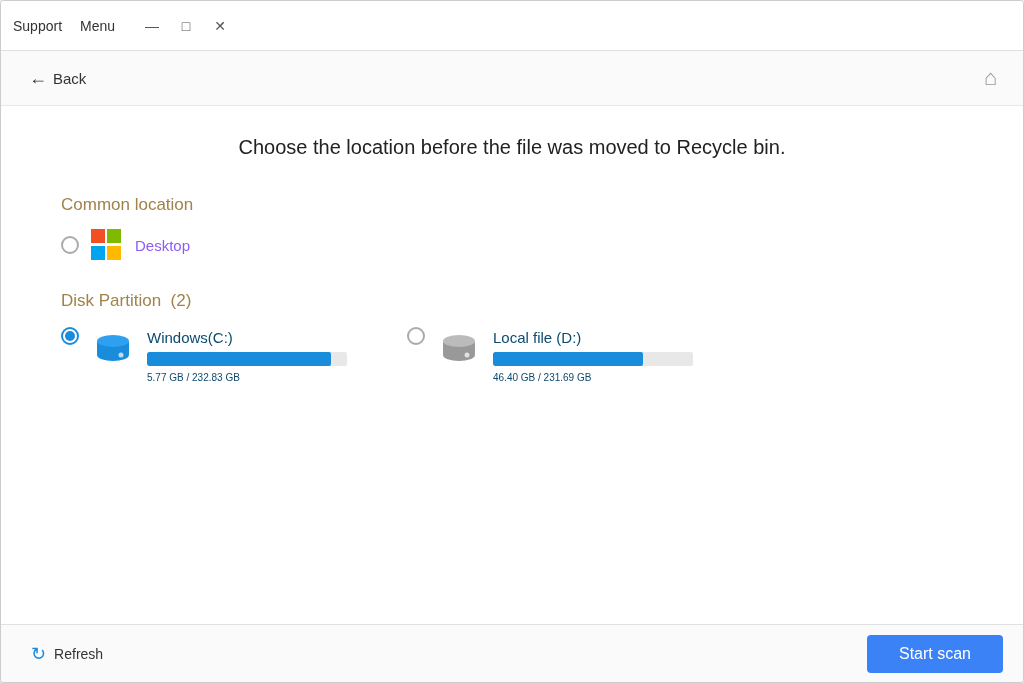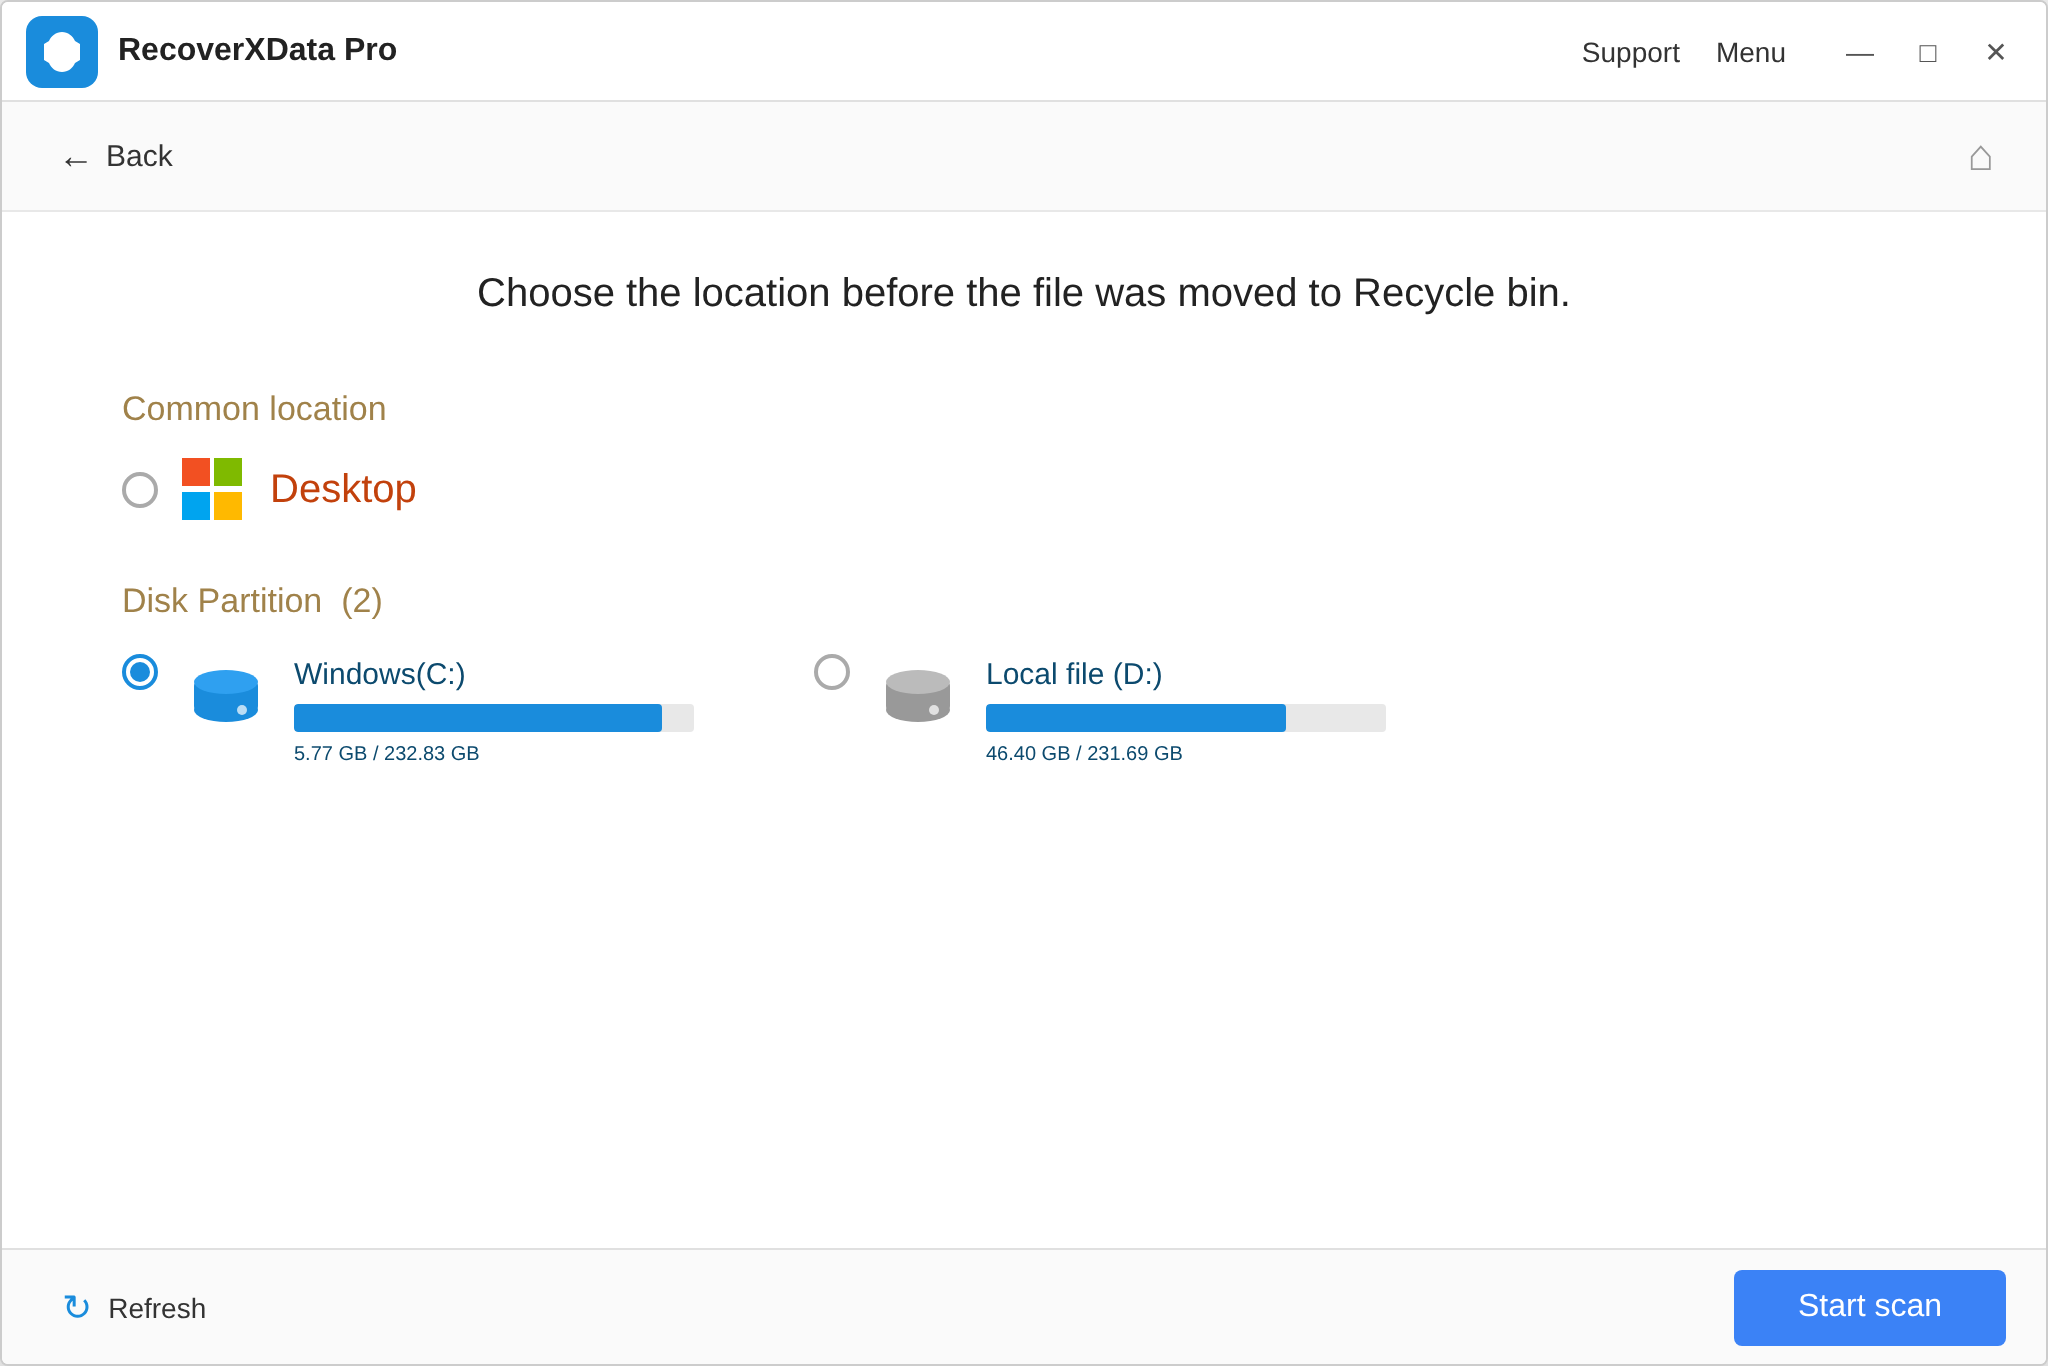--- a/index.html
+++ b/index.html
@@ -167,22 +167,22 @@
       border-color: #1a8cdc;
     }
     .radio-circle.selected::after {
       content: '';
       width: 10px;
       height: 10px;
       border-radius: 50%;
       background: #1a8cdc;
     }
     .radio-label {
-      font-size: 20px;
-      color: #c2410c;
+      font-size: 15px;
+      color: #8b5cf6;
     }
 
     
     .win-logo {
       width: 32px;
       height: 32px;
       display: inline-flex;
       flex-wrap: wrap;
       gap: 2px;
       flex-shrink: 0;
@@ -269,29 +269,20 @@
       cursor: pointer;
       transition: background 0.15s;
     }
   </style>
 </head>
 <body>
 
 <div class="window">
 
   <div class="titlebar">
-    <div class="titlebar-left">
-      <div class="app-logo">
-        <svg viewBox="0 0 24 24">
-          <path d="M12 2C9 2 6.5 4 5.5 6.5L3 8v8l2.5 1.5C6.5 20 9 22 12 22s5.5-2 6.5-4.5L21 16V8l-2.5-1.5C17.5 4 15 2 12 2z"></path>
-          <path d="M8 10 Q12 7 16 10 L14 16 Q12 18 10 16 Z" fill="rgba(255,255,255,0.5)"></path>
-        </svg>
-      </div>
-      <span class="app-title">RecoverXData Pro</span>
-    </div>
     <div class="titlebar-right">
       <div class="titlebar-nav">
         <a>Support</a>
         <a>Menu</a>
       </div>
       <div class="window-controls">
         <button class="win-btn">—</button>
         <button class="win-btn">□</button>
         <button class="win-btn close">✕</button>
       </div>

